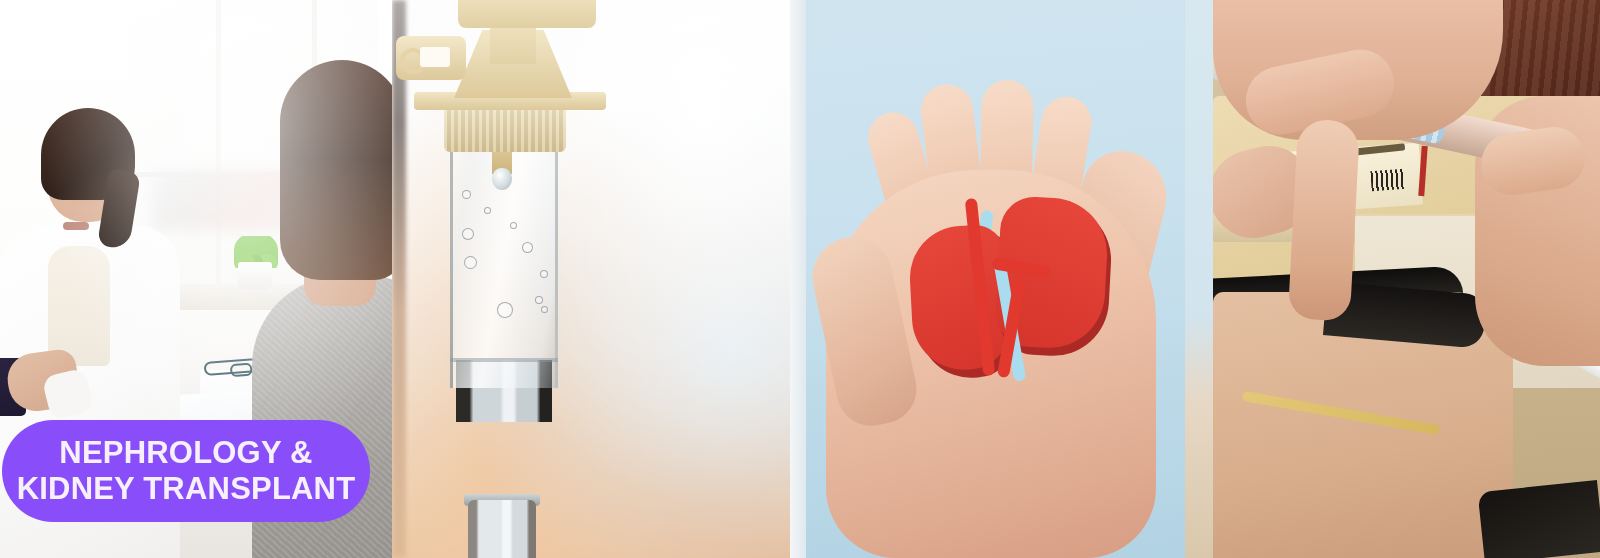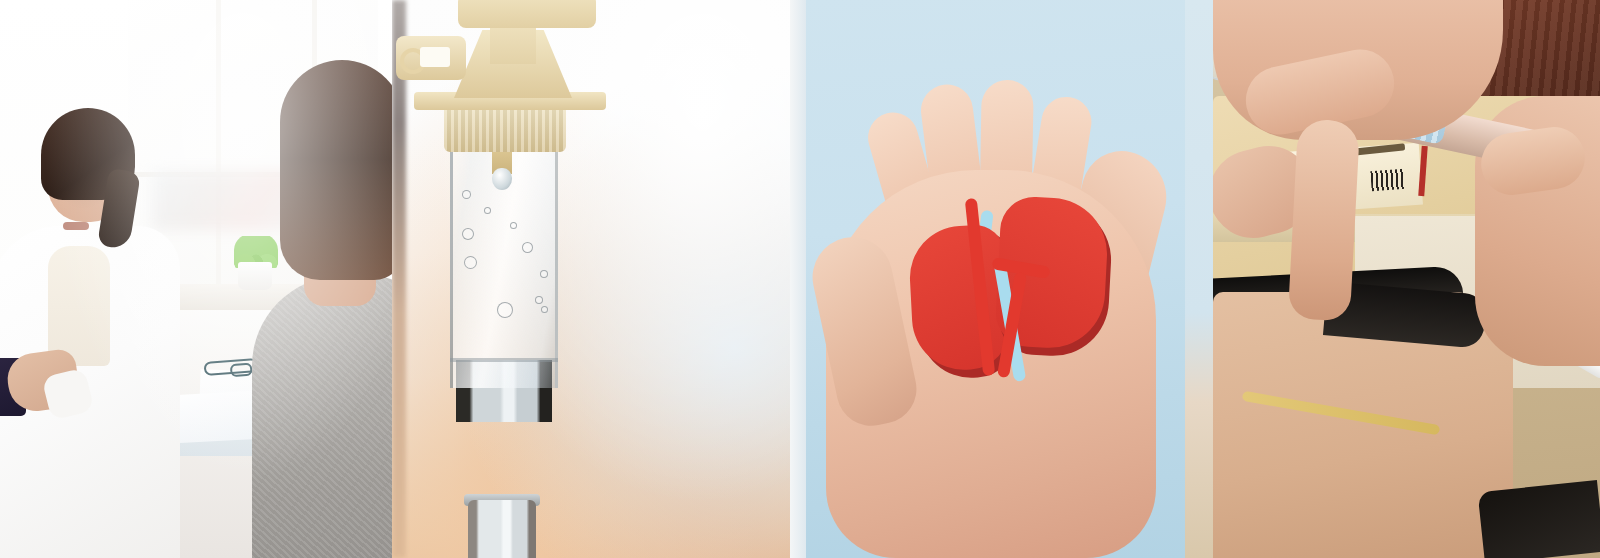--- a/index.html
+++ b/index.html
@@ -548,20 +548,21 @@
       <div class="left-obj"></div>
       <div class="hand"></div>
       <div class="cuff"></div>
       <div class="patient">
         <div class="patient-sweater"></div>
         <div class="patient-neck"></div>
         <div class="patient-hair"></div>
       </div>
       <div class="glow"></div>
     </div>
+    <div class="pill pill-1" style="background: rgb(138, 77, 250); color: rgb(245, 240, 250);">NEPHROLOGY &amp; KIDNEY TRANSPLANT</div>
   </div>
 
   <div class="panel p2">
     <div class="panel-photo">
       <div class="bg"></div>
       <div class="strip-left"></div>
       <div class="stem-dark"></div>
       <div class="stem-ring"></div>
       <div class="stem-low"></div>
       <div class="chamber"></div>

